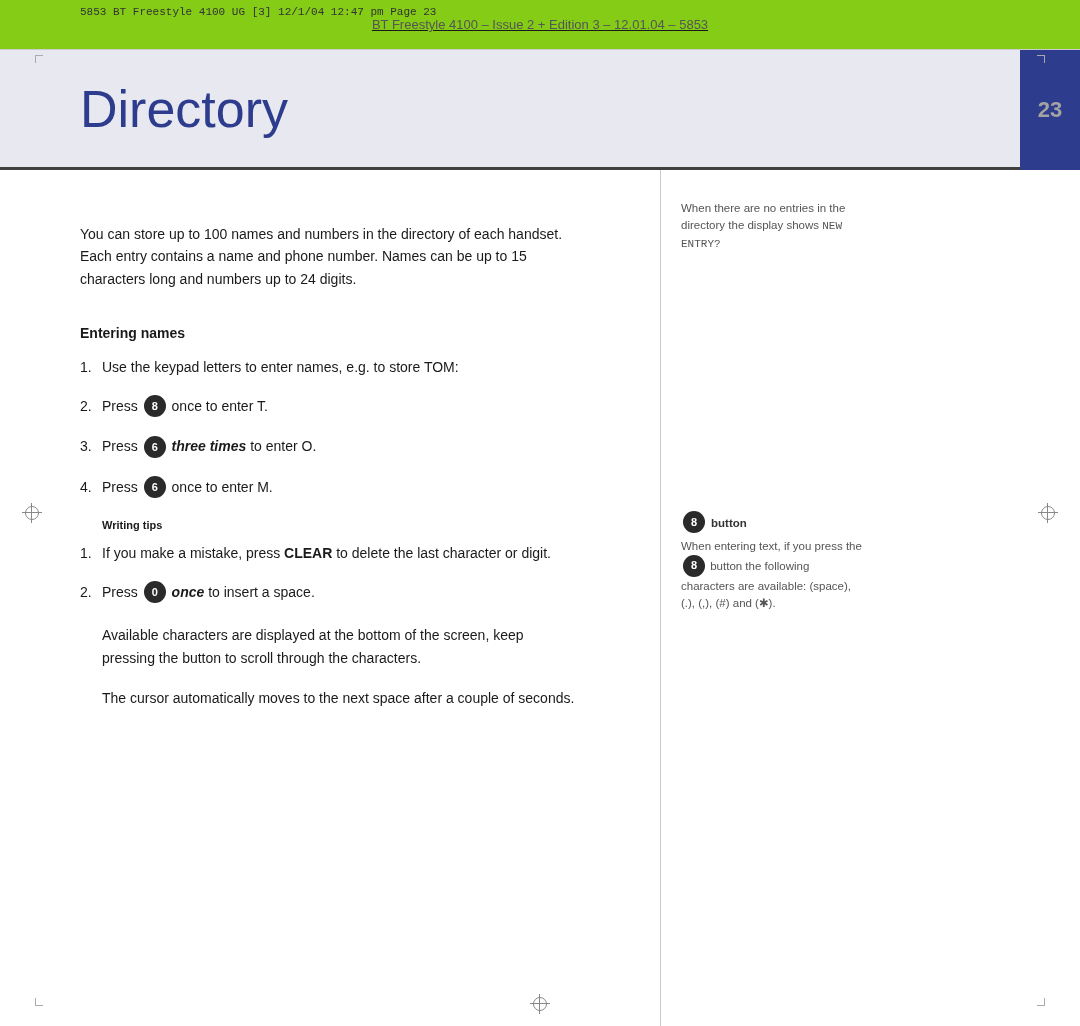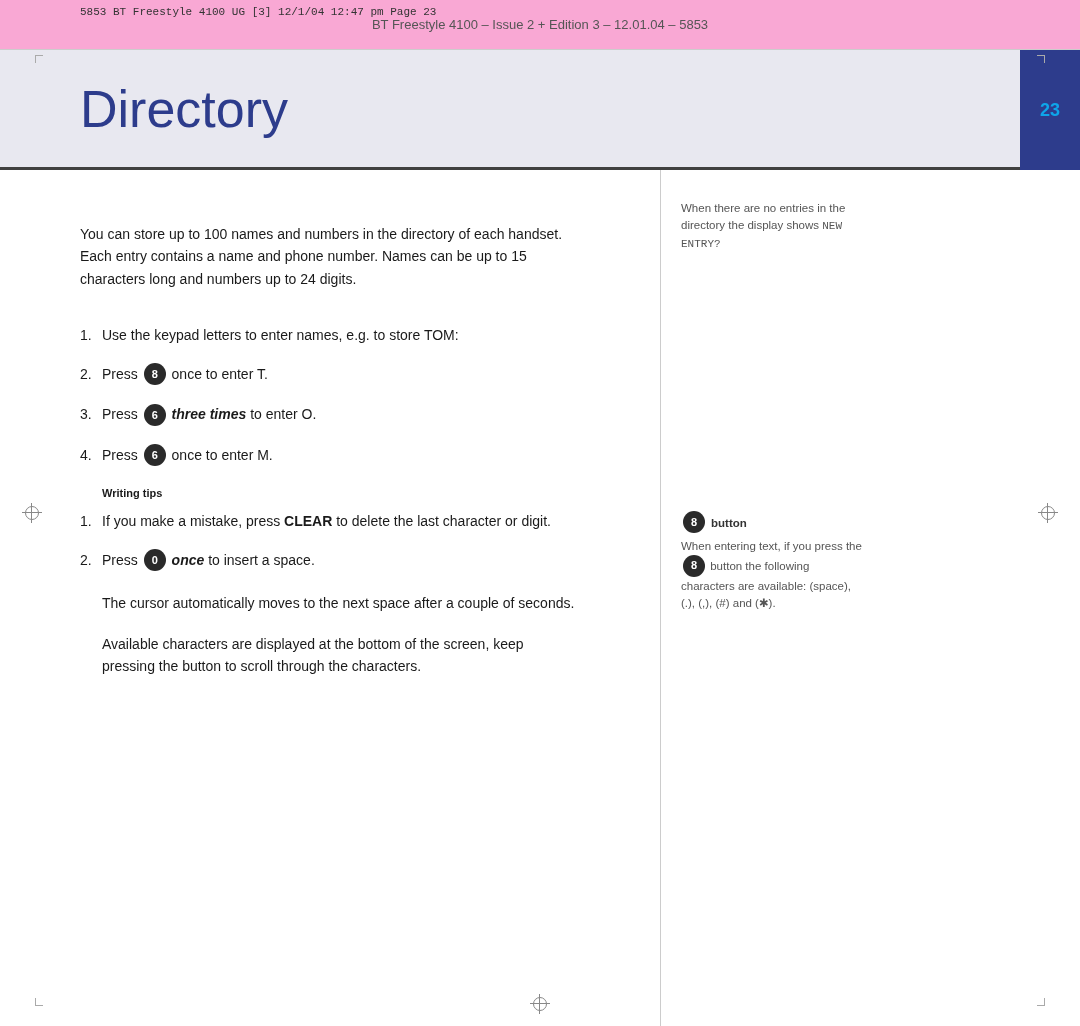--- a/index.html
+++ b/index.html
@@ -15,25 +15,26 @@
       overflow: hidden;
     }
 
     
     .top-header {
       position: absolute;
       top: 0;
       left: 0;
       right: 0;
       height: 50px;
-      background: #f9a8d4;
+      background: #84cc16;
       border-bottom: 1px solid #cccccc;
       display: flex;
       align-items: center;
       justify-content: center;
+      text-decoration: underline;
     }
 
     .top-header-line1 {
       position: absolute;
       top: 6px;
       left: 80px;
       font-size: 11px;
       color: #333;
       font-family: 'Courier New', monospace;
     }
@@ -51,22 +52,22 @@
       right: 0;
       width: 60px;
       height: 120px;
       background: #2d3c8c;
       display: flex;
       align-items: center;
       justify-content: center;
     }
 
     .page-number {
-      color: #0ea5e9;
-      font-size: 18px;
+      color: #a3a3a3;
+      font-size: 22px;
       font-weight: bold;
       text-align: center;
     }
 
     
     .title-section {
       position: absolute;
       top: 50px;
       left: 0;
       right: 60px;
@@ -305,20 +306,21 @@
 <div class="right-tab">
   <span class="page-number">23</span>
 </div>
 
 <div class="main-content">
 
   <div class="left-column">
 
     <p class="intro-text">You can store up to 100 names and numbers in the directory of each handset. Each entry contains a name and phone number. Names can be up to 15 characters long and numbers up to 24 digits.</p>
 
+    <p class="section-heading">Entering names</p>
 
     <ol class="numbered-list">
       <li>
         <span class="list-number">1.</span>
         <span class="list-content">Use the keypad letters to enter names, e.g. to store TOM:</span>
       </li>
       <li>
         <span class="list-number">2.</span>
         <span class="list-content">Press <span class="key-btn">8</span> once to enter T.</span>
       </li>
@@ -338,22 +340,22 @@
       <li>
         <span class="list-number">1.</span>
         <span class="list-content">If you make a mistake, press <span class="bold-text">CLEAR</span> to delete the last character or digit.</span>
       </li>
       <li>
         <span class="list-number">2.</span>
         <span class="list-content">Press <span class="key-btn">0</span> <span class="italic-bold">once</span> to insert a space.</span>
       </li>
     </ol>
 
+    <p class="additional-text">Available characters are displayed at the bottom of the screen, keep pressing the button to scroll through the characters.</p>
     <p class="additional-text">The cursor automatically moves to the next space after a couple of seconds.</p>
-    <p class="additional-text">Available characters are displayed at the bottom of the screen, keep pressing the button to scroll through the characters.</p>
 
   </div>
 
   <div class="right-column">
 
     <div class="sidebar-note">
       <span>When there are no entries in the directory the display shows <span class="highlight">NEW ENTRY?</span></span>
     </div>
 
     <div class="sidebar-note sidebar-note-bottom">

